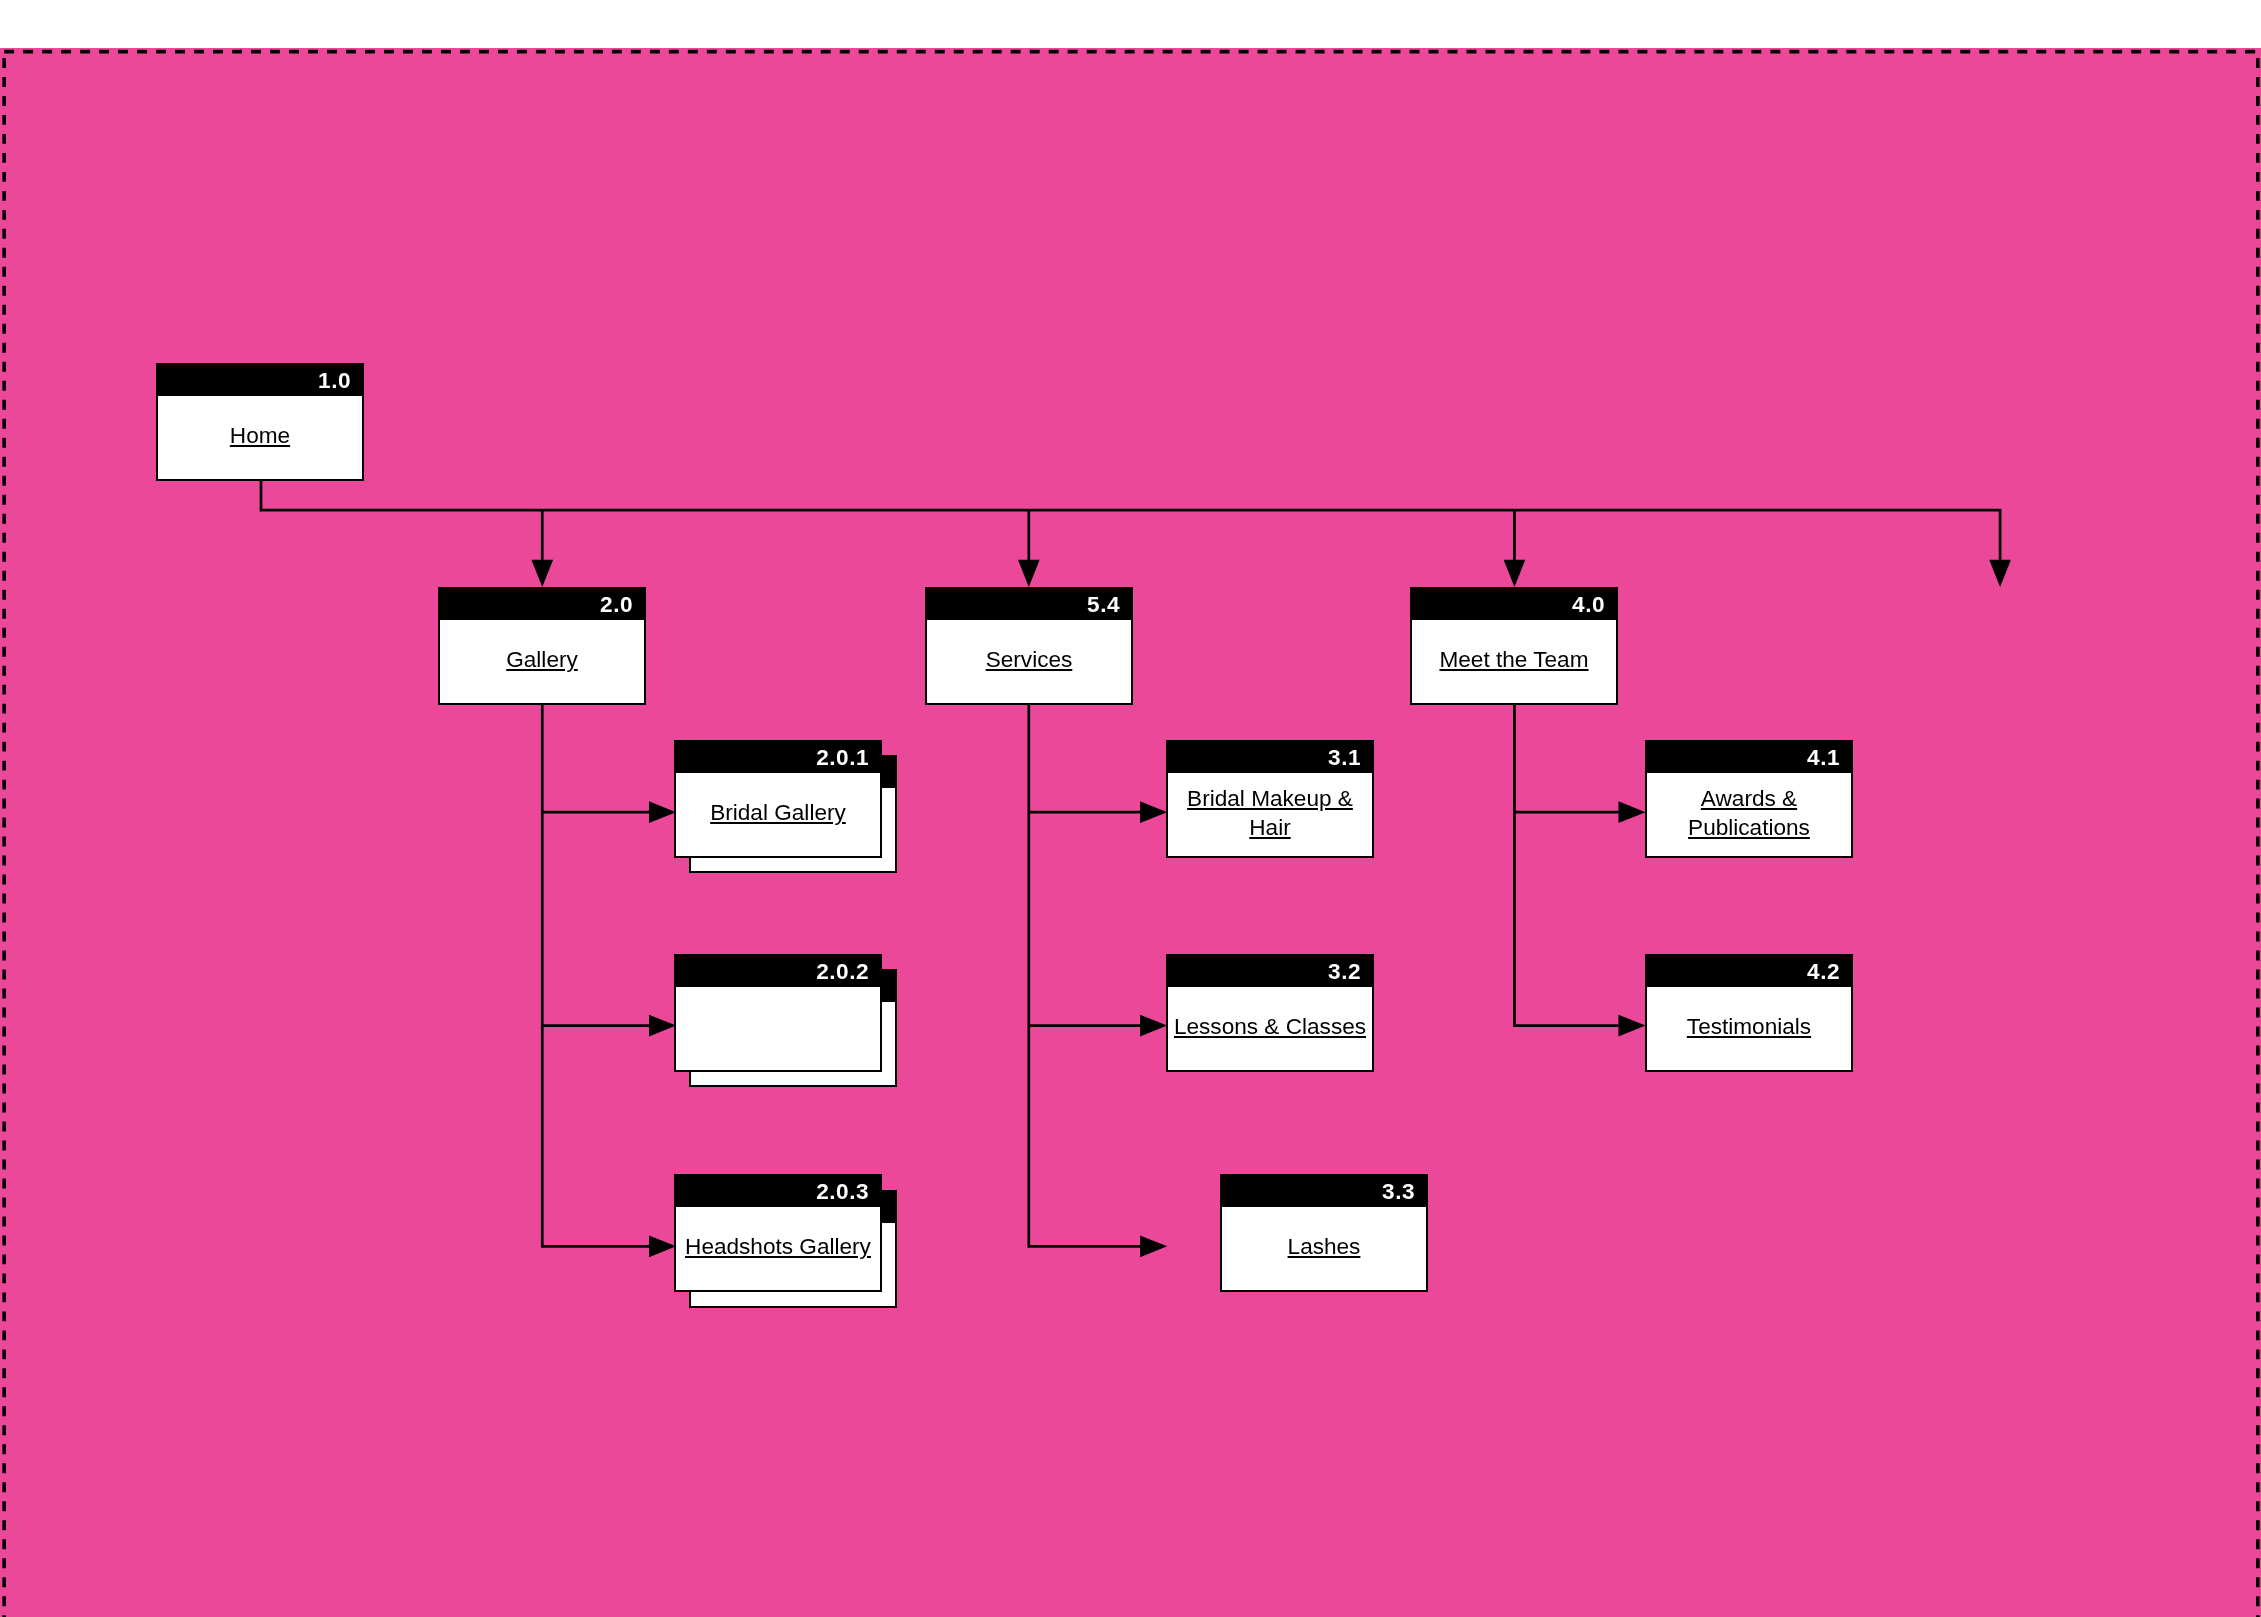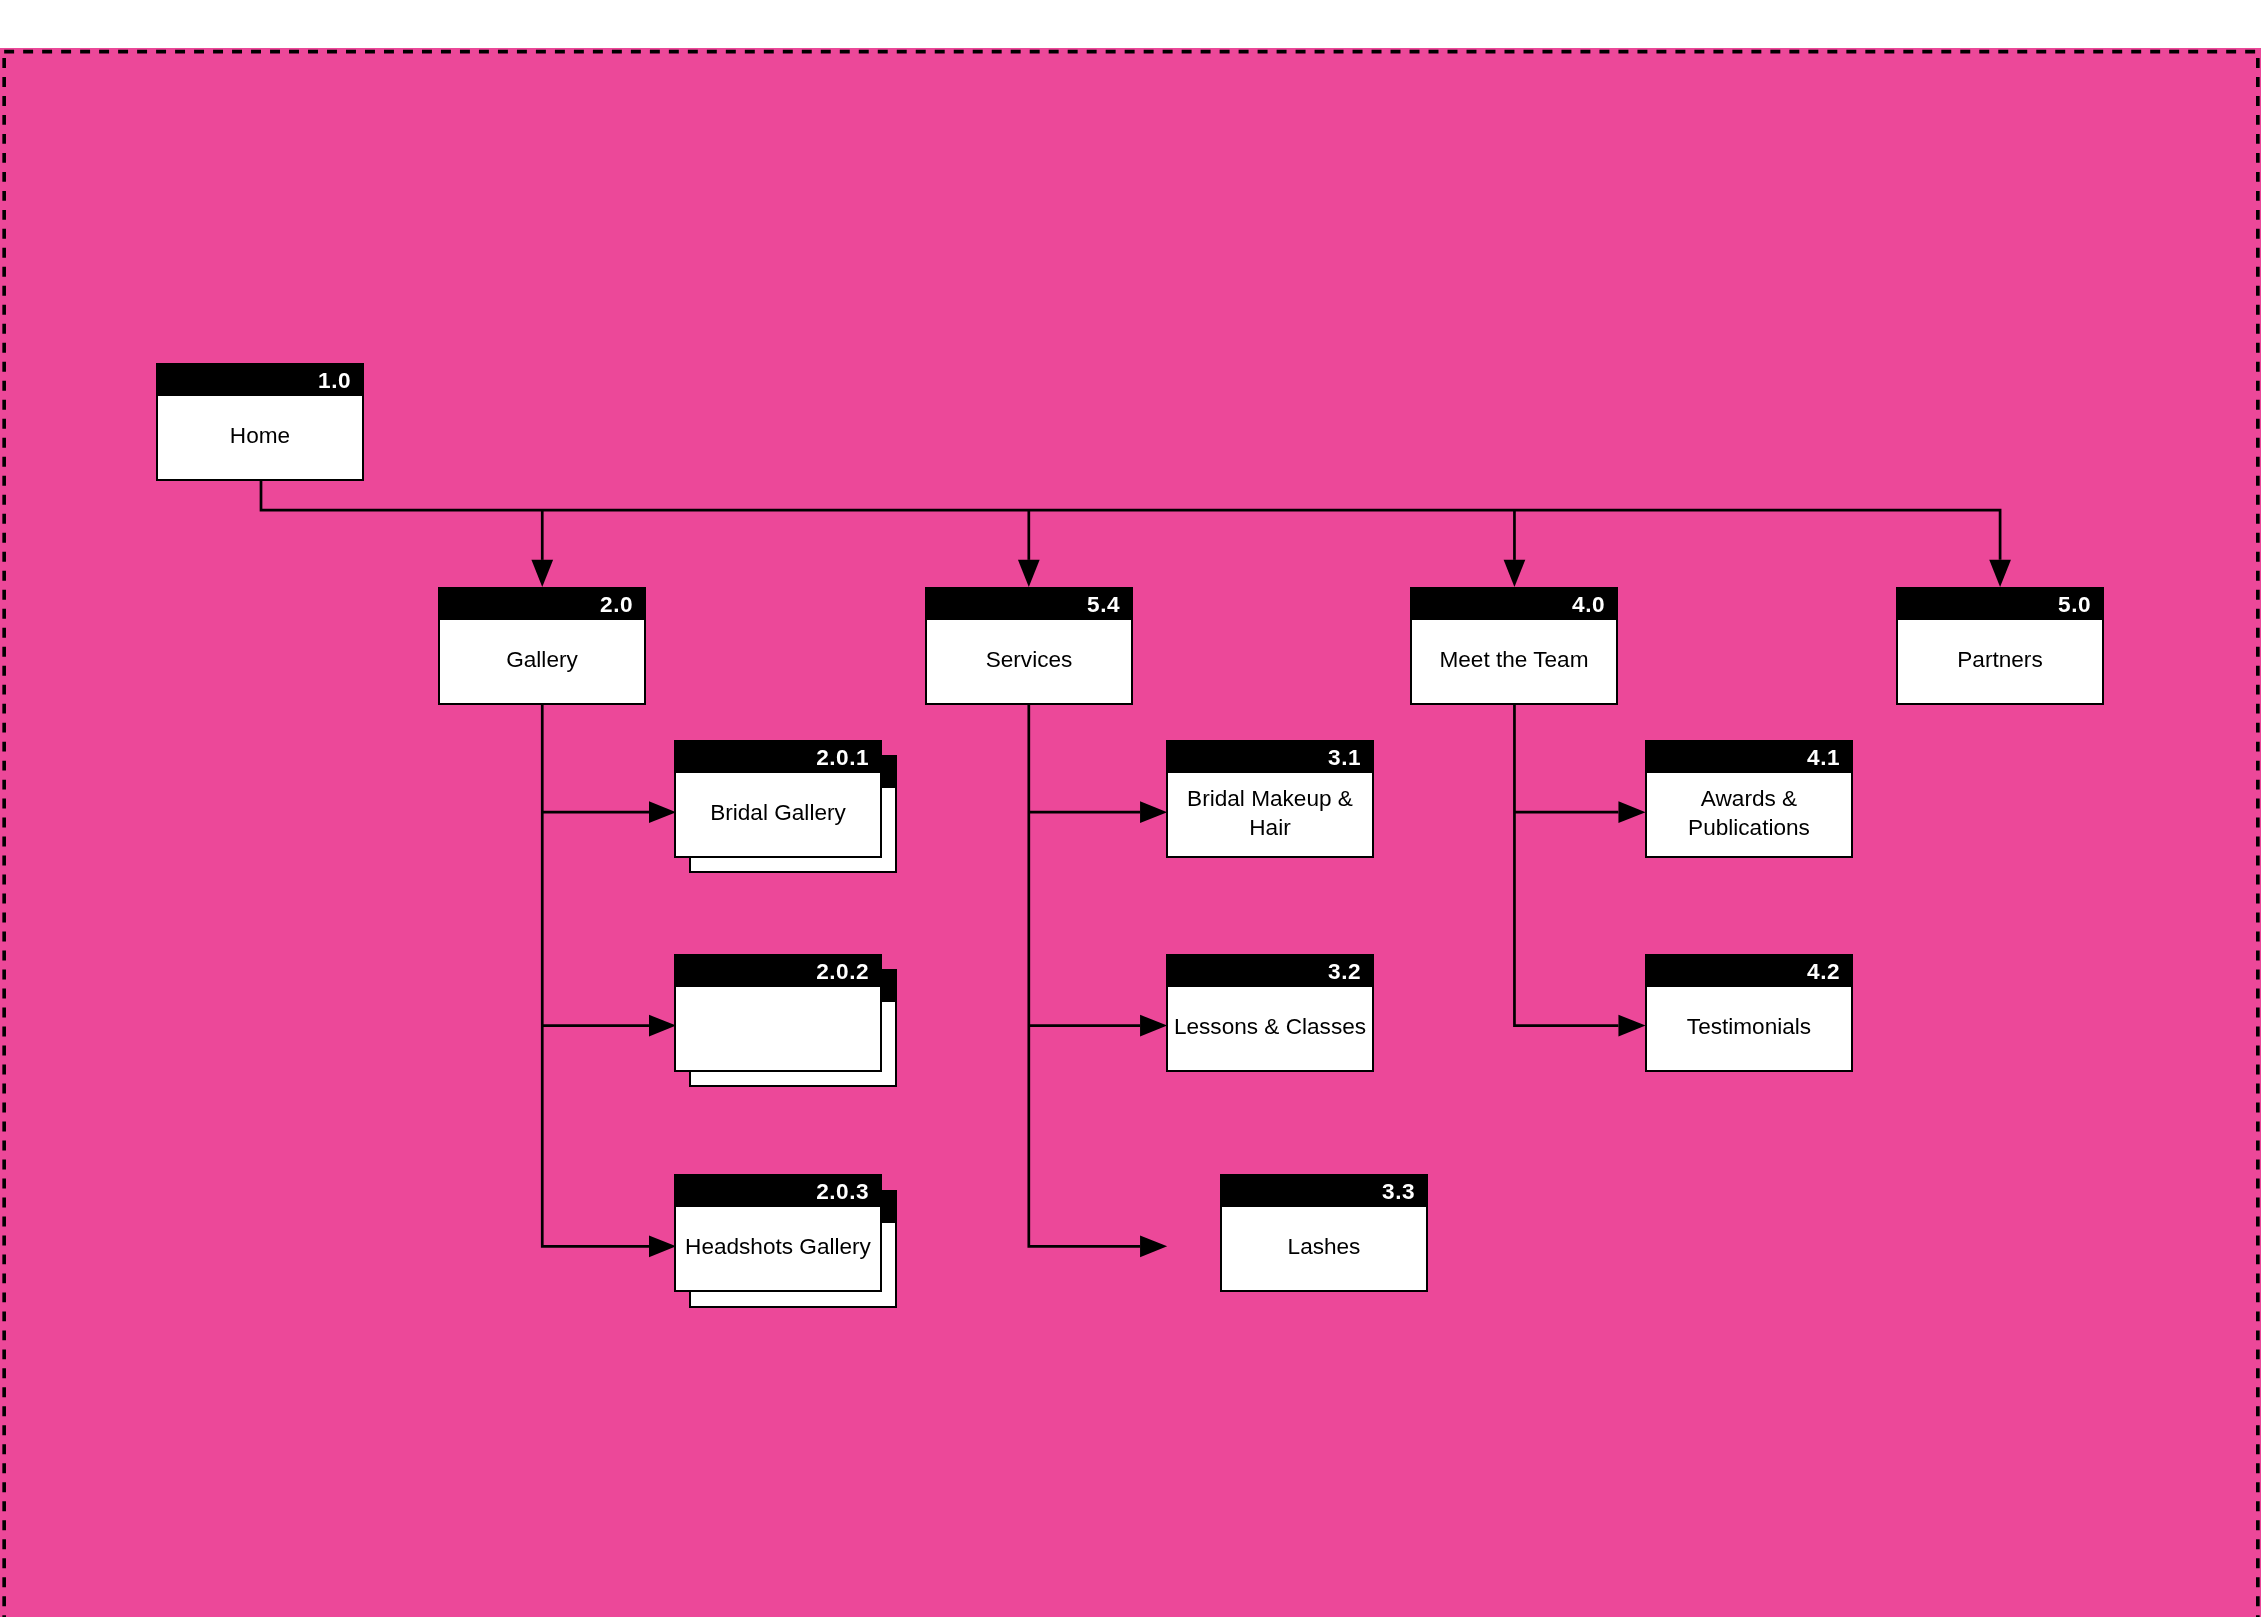--- a/index.html
+++ b/index.html
@@ -43,20 +43,21 @@
   .node .lbl {
     height: 81px;
     display: flex;
     align-items: center;
     justify-content: center;
     text-align: center;
     font-size: 22.6px;
     line-height: 1.25;
     color: #000000;
     padding: 0 1.8px;
+    text-decoration: underline;
   }
   .ghost { z-index: 2; }
 </style>
 </head>
 <body>
 
 <div class="canvas">
 
   <svg class="wires" width="2262" height="1617" viewBox="0 0 2500 1788">
 
@@ -126,26 +127,20 @@
     <div class="lbl">Services</div>
   </div>
 
   <div class="node" style="left:1410px; top:539px">
     <div class="hdr">
       <span class="num">4.0</span>
     </div>
     <div class="lbl">Meet the Team</div>
   </div>
 
-  <div class="node" style="left:1896px; top:539px">
-    <div class="hdr">
-      <span class="num">5.0</span>
-    </div>
-    <div class="lbl">Partners</div>
-  </div>
 
   <div class="node" style="left:674px; top:692px">
     <div class="hdr">
       <span class="num">2.0.1</span>
     </div>
     <div class="lbl">Bridal Gallery</div>
   </div>
 
   <div class="node" style="left:674px; top:906px">
     <div class="hdr">

